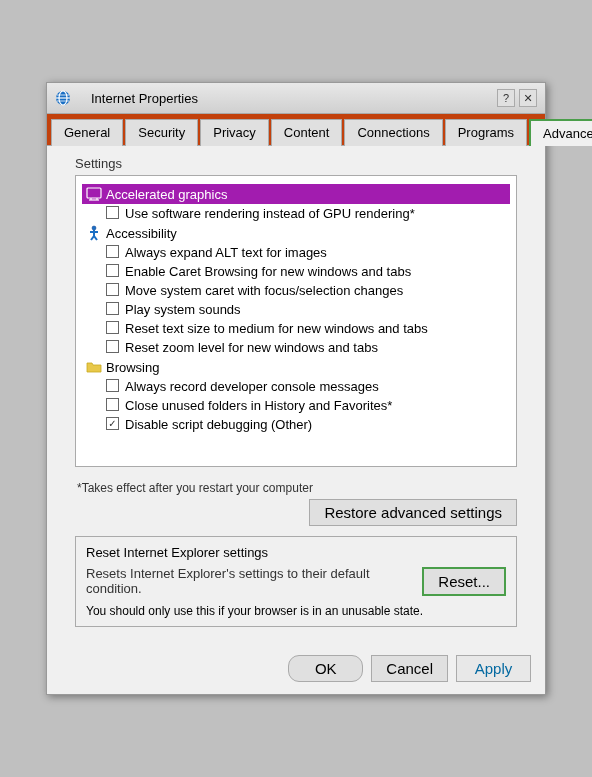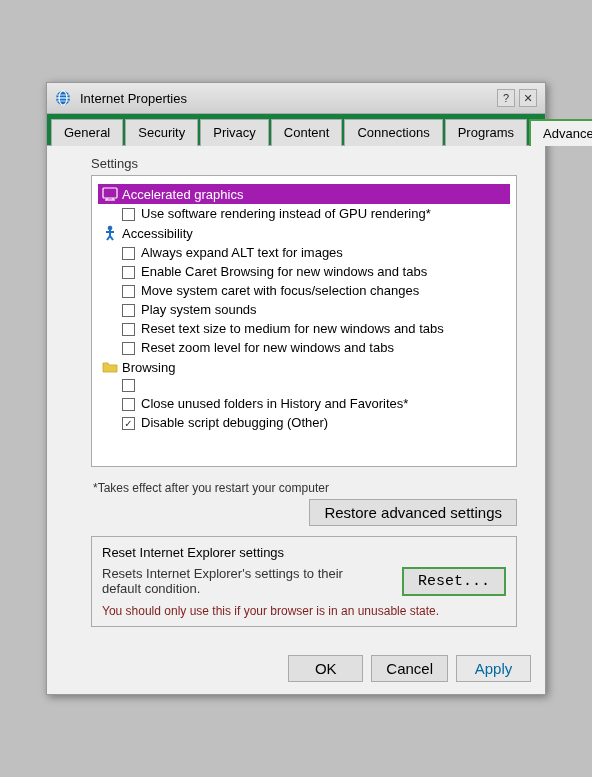--- a/index.html
+++ b/index.html
@@ -23,21 +23,21 @@
       background: linear-gradient(to bottom, #e8e8e8, #d0d0d0);
       padding: 6px 8px;
       display: flex;
       align-items: center;
       justify-content: space-between;
       border-bottom: 1px solid #aaa;
     }
     .title-bar-left {
       display: flex;
       align-items: center;
-      gap: 9px;
+      gap: 20px;
     }
     .title-icon {
       width: 16px;
       height: 16px;
     }
     .title-text {
       font-size: 13px;
       color: #000;
     }
     .title-bar-right {
@@ -50,21 +50,21 @@
       border: 1px solid #aaa;
       background: #e0e0e0;
       font-size: 11px;
       display: flex;
       align-items: center;
       justify-content: center;
       cursor: pointer;
       color: #333;
     }
     .tabs-container {
-      background: #15803d;
+      background: #c2410c;
       padding: 4px 4px 0 4px;
       display: flex;
       gap: 2px;
       border-bottom: 1px solid #aaa;
     }
     .tab {
       padding: 5px 12px;
       border: 1px solid #aaa;
       border-bottom: none;
       background: #e0e0e0;
@@ -76,21 +76,20 @@
     .tab.active {
       background: #f0f0f0;
       border: 2px solid #4a9e4a;
       border-bottom: none;
       font-weight: normal;
       bottom: -1px;
       z-index: 2;
     }
     .content {
       padding: 10px 28px;
-      margin-left: 16px;
     }
     .settings-group {
       border: 1px solid #aaa;
       margin-bottom: 8px;
     }
     .settings-group-title {
       font-size: 13px;
       margin-bottom: 4px;
       color: #333;
     }
@@ -119,21 +118,21 @@
     }
     .section-icon {
       width: 16px;
       height: 16px;
       display: inline-flex;
       align-items: center;
       justify-content: center;
     }
     .list-item {
       display: flex;
-      align-items: flex-end;
+      align-items: flex-start;
       gap: 6px;
       padding: 2px 4px 2px 24px;
       font-size: 13px;
     }
     .checkbox {
       width: 13px;
       height: 13px;
       border: 1px solid #666;
       background: white;
       display: inline-flex;
@@ -172,44 +171,44 @@
       justify-content: center;
       gap: 28px;
     }
     .reset-description {
       font-size: 13px;
       color: #333;
       flex: 1;
     }
     .reset-warning {
       font-size: 12px;
-      color: #7f1d1d;
+      color: #000000;
       margin-top: 8px;
     }
     .btn {
       padding: 4px 14px;
       border: 1px solid #aaa;
       background: #e0e0e0;
       cursor: pointer;
       font-size: 15px;
       min-width: 80px;
     }
     .btn-highlighted {
       border: 2px solid #4a9e4a;
       background: #e0e0e0;
-      font-family: Liberation Mono, monospace;
     }
     .bottom-buttons {
       display: flex;
       justify-content: flex-end;
       gap: 8px;
       padding: 8px 14px 12px;
     }
     .btn-ok {
       min-width: 75px;
+      border-radius: 11px;
     }
     .btn-cancel {
       min-width: 75px;
     }
     .btn-apply {
       min-width: 75px;
       color: #0369a1;
       background: #e8e8e8;
     }
   </style>
@@ -319,20 +318,21 @@
             <span class="section-icon">
               <svg width="16" height="16" viewBox="0 0 16 16">
                 <path d="M1 4 L1 13 L15 13 L15 6 L7 6 L6 4 Z" fill="#e8c84a" stroke="#c8a820" stroke-width="0.8"></path>
               </svg>
             </span>
             <span>Browsing</span>
           </div>
 
           <div class="list-item">
             <div class="checkbox"></div>
+            <span>Always record developer console messages</span>
           </div>
 
           <div class="list-item">
             <div class="checkbox"></div>
             <span>Close unused folders in History and Favorites*</span>
           </div>
 
 
           <div class="list-item">
             <div class="checkbox checked"></div>

